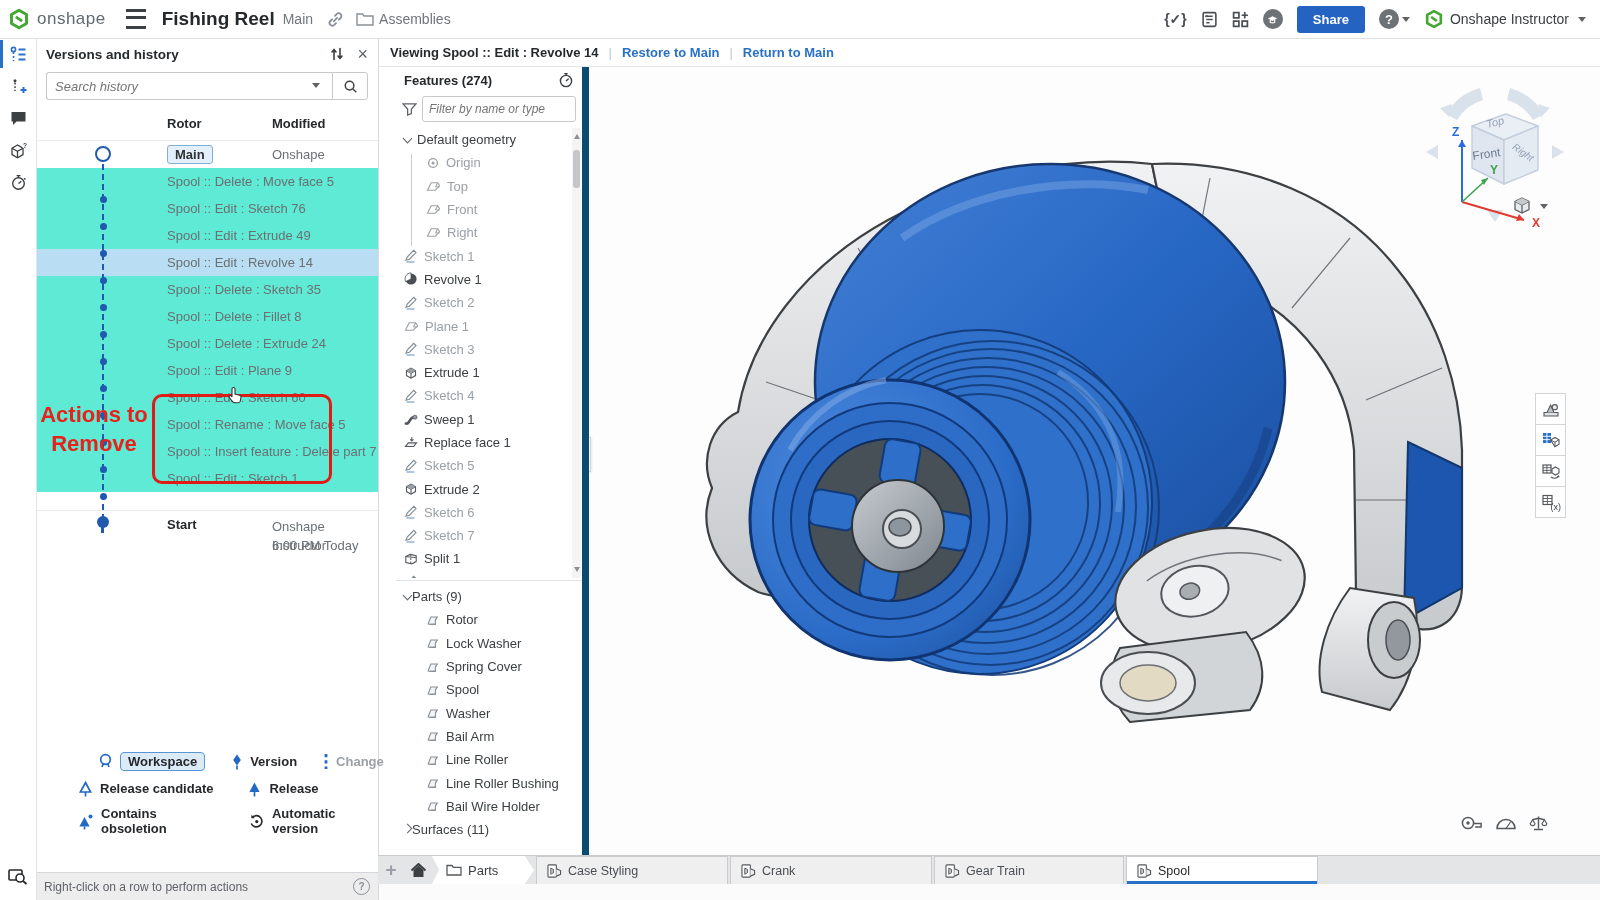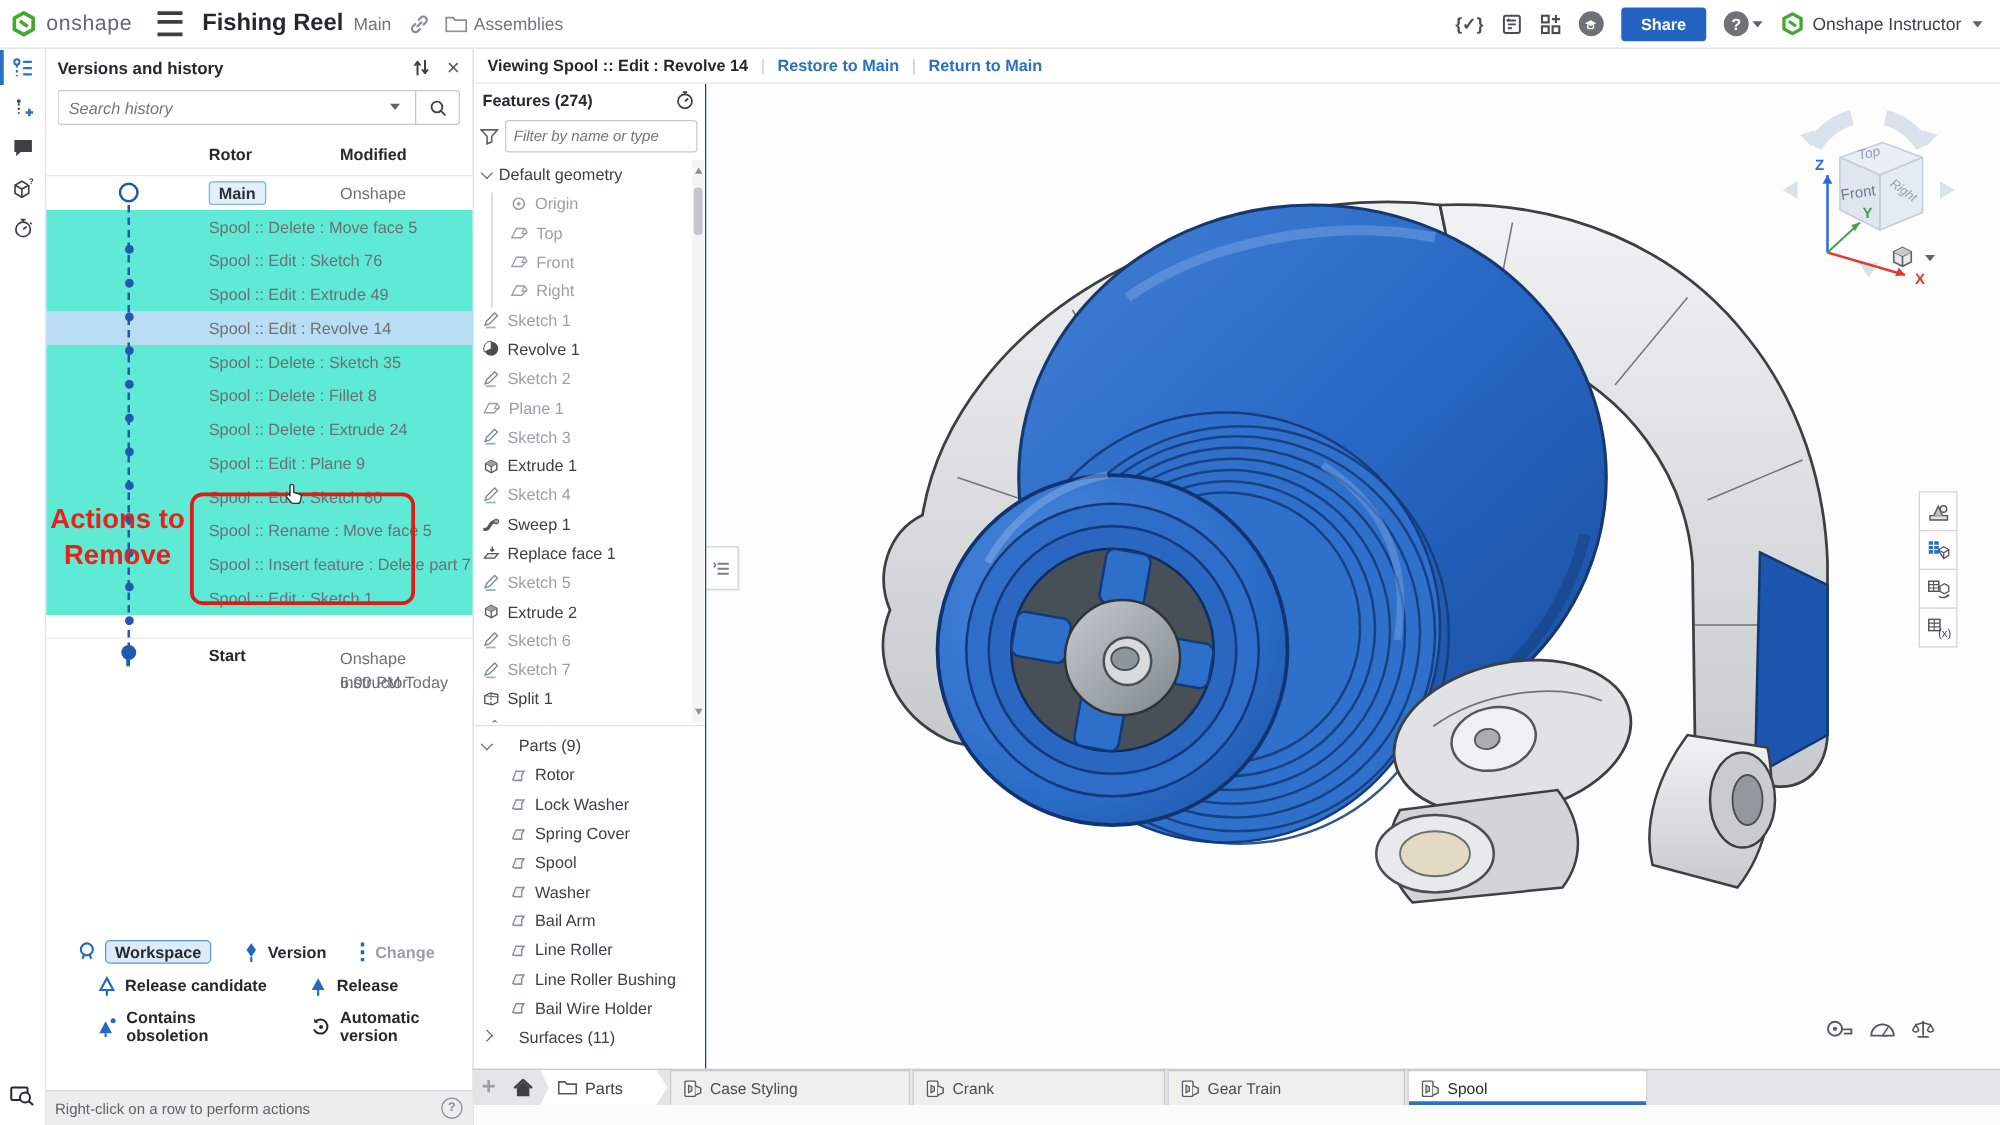--- a/index.html
+++ b/index.html
@@ -94,42 +94,42 @@
                 color:#8a9097;font-size:10px;display:flex;align-items:center;justify-content:center;font-weight:bold}
 
   
   #viewingbar{position:absolute;left:378px;top:38px;right:0;height:28px;background:#fff;
               border-bottom:1px solid #e4e6e9;display:flex;align-items:center;gap:10px;padding-left:12px;z-index:18}
   .viewing-txt{font-weight:bold;color:#26292c}
   .vb-sep{color:#c3c7cb}
   .vb-link{color:#2970c8;font-weight:bold;cursor:pointer}
 
   
-  #fpanel{position:absolute;left:378px;top:66px;width:186px;height:789px;background:#fff;
-          border-right:1px solid #0c4a6e;z-index:15}
+  #fpanel{position:absolute;left:396px;top:66px;width:186px;height:789px;background:#fff;
+          border-right:7px solid #0c4a6e;z-index:15}
   .fp-head{height:28px;display:flex;align-items:center;padding:0 8px;font-weight:bold;color:#26292c}
   .fp-head .icn{margin-left:auto}
   .fp-filter{display:flex;align-items:center;gap:5px;padding:2px 6px 6px 6px}
   .fp-filter input{flex:1;height:24px;border:1px solid #c7cacd;border-radius:3px;padding:0 6px;
                    font-style:italic;font-size:12px;color:#777;outline:none;min-width:0;
                    font-family:"Liberation Sans",sans-serif}
   #ftree{position:absolute;left:0;top:62px;right:0;height:450px;overflow:hidden}
   .frow{height:23.3px;display:flex;align-items:center;gap:6px;padding-left:8px;white-space:nowrap;cursor:pointer}
   .frow .flabel{color:#3c4043}
   .frow.dim .flabel{color:#9aa0a6}
   .frow.child{padding-left:30px}
   .fconnector{position:absolute;left:15px;top:26px;width:0;height:92px;border-left:1px solid #c8cbce}
   .fscroll{position:absolute;right:1px;top:0;width:9px;height:450px;background:#f4f4f5}
   .fthumb{position:absolute;right:1px;top:22px;width:7px;height:38px;background:#c4c6c9;border-radius:3px}
   .s-arrow{position:absolute;right:1.5px;width:0;height:0;border-left:3.5px solid transparent;
            border-right:3.5px solid transparent}
   .s-up{top:6px;border-bottom:5px solid #8a9097}
   .s-down{bottom:6px;border-top:5px solid #8a9097}
   #fparts{position:absolute;left:0;top:514px;right:0;border-top:1px solid #e0e2e5;padding-top:4px}
-  .fgroup-head{height:23.3px;display:flex;align-items:center;gap:22px;padding-left:8px;color:#3c4043;cursor:pointer}
+  .fgroup-head{height:23.3px;display:flex;align-items:center;gap:1px;padding-left:8px;color:#3c4043;cursor:pointer}
   
   #flyout{position:absolute;left:564px;top:437px;width:26px;height:33px;background:#fff;
           border:1px solid #cfd1d4;border-left:none;box-shadow:1px 1px 2px rgba(0,0,0,.08);
           display:flex;align-items:center;justify-content:center;z-index:14}
 
   
   #viewport{position:absolute;left:564px;top:66px;right:0;height:789px;background:#fdfdfe;z-index:5}
   #viewcube{position:absolute;right:30px;top:8px}
   #cube-dd{position:absolute;right:52px;top:130px;display:flex;align-items:center;gap:5px}
   #righttools{position:absolute;right:34px;top:328px;display:flex;flex-direction:column;z-index:8}
@@ -384,21 +384,21 @@
 
   <div id="anno-text">Actions to Remove</div>
   <div id="anno-box"></div>
   <div id="cursor">
     <svg width="15" height="18" viewBox="0 0 15 18">
         <path d="M5.5 1.5c.9 0 1.5.6 1.5 1.5v5l4.6 1.2c1 .3 1.6 1 1.4 2.1l-.7 3.7c-.2 1-1 1.7-2 1.7H6.8c-.8 0-1.5-.3-2-.9L1.6 12c-.6-.7-.5-1.6.2-2.1.6-.4 1.4-.3 1.9.2L4 11V3c0-.9.6-1.5 1.5-1.5z" fill="#fff" stroke="#333" stroke-width="1.1"></path>
       </svg>
   </div>
 
   <div id="legend">
-      <div class="leg-row" style="padding-left: 26px; gap: 26px;">
+      <div class="leg-row" style="padding-left: 62px; gap: 26px;">
         <span class="leg-item">
           <span class="icn">
             <svg width="15" height="17" viewBox="0 0 15 17">
               <circle cx="7.5" cy="6.5" r="4.8" fill="none" stroke="#2368c4" stroke-width="1.7"></circle>
               <path d="M5.3 10.6L4 14M9.7 10.6L11 14" stroke="#2368c4" stroke-width="1.7" fill="none"></path>
             </svg>
           </span>
           <span class="boxed">Workspace</span>
         </span>
         <span class="leg-item">

